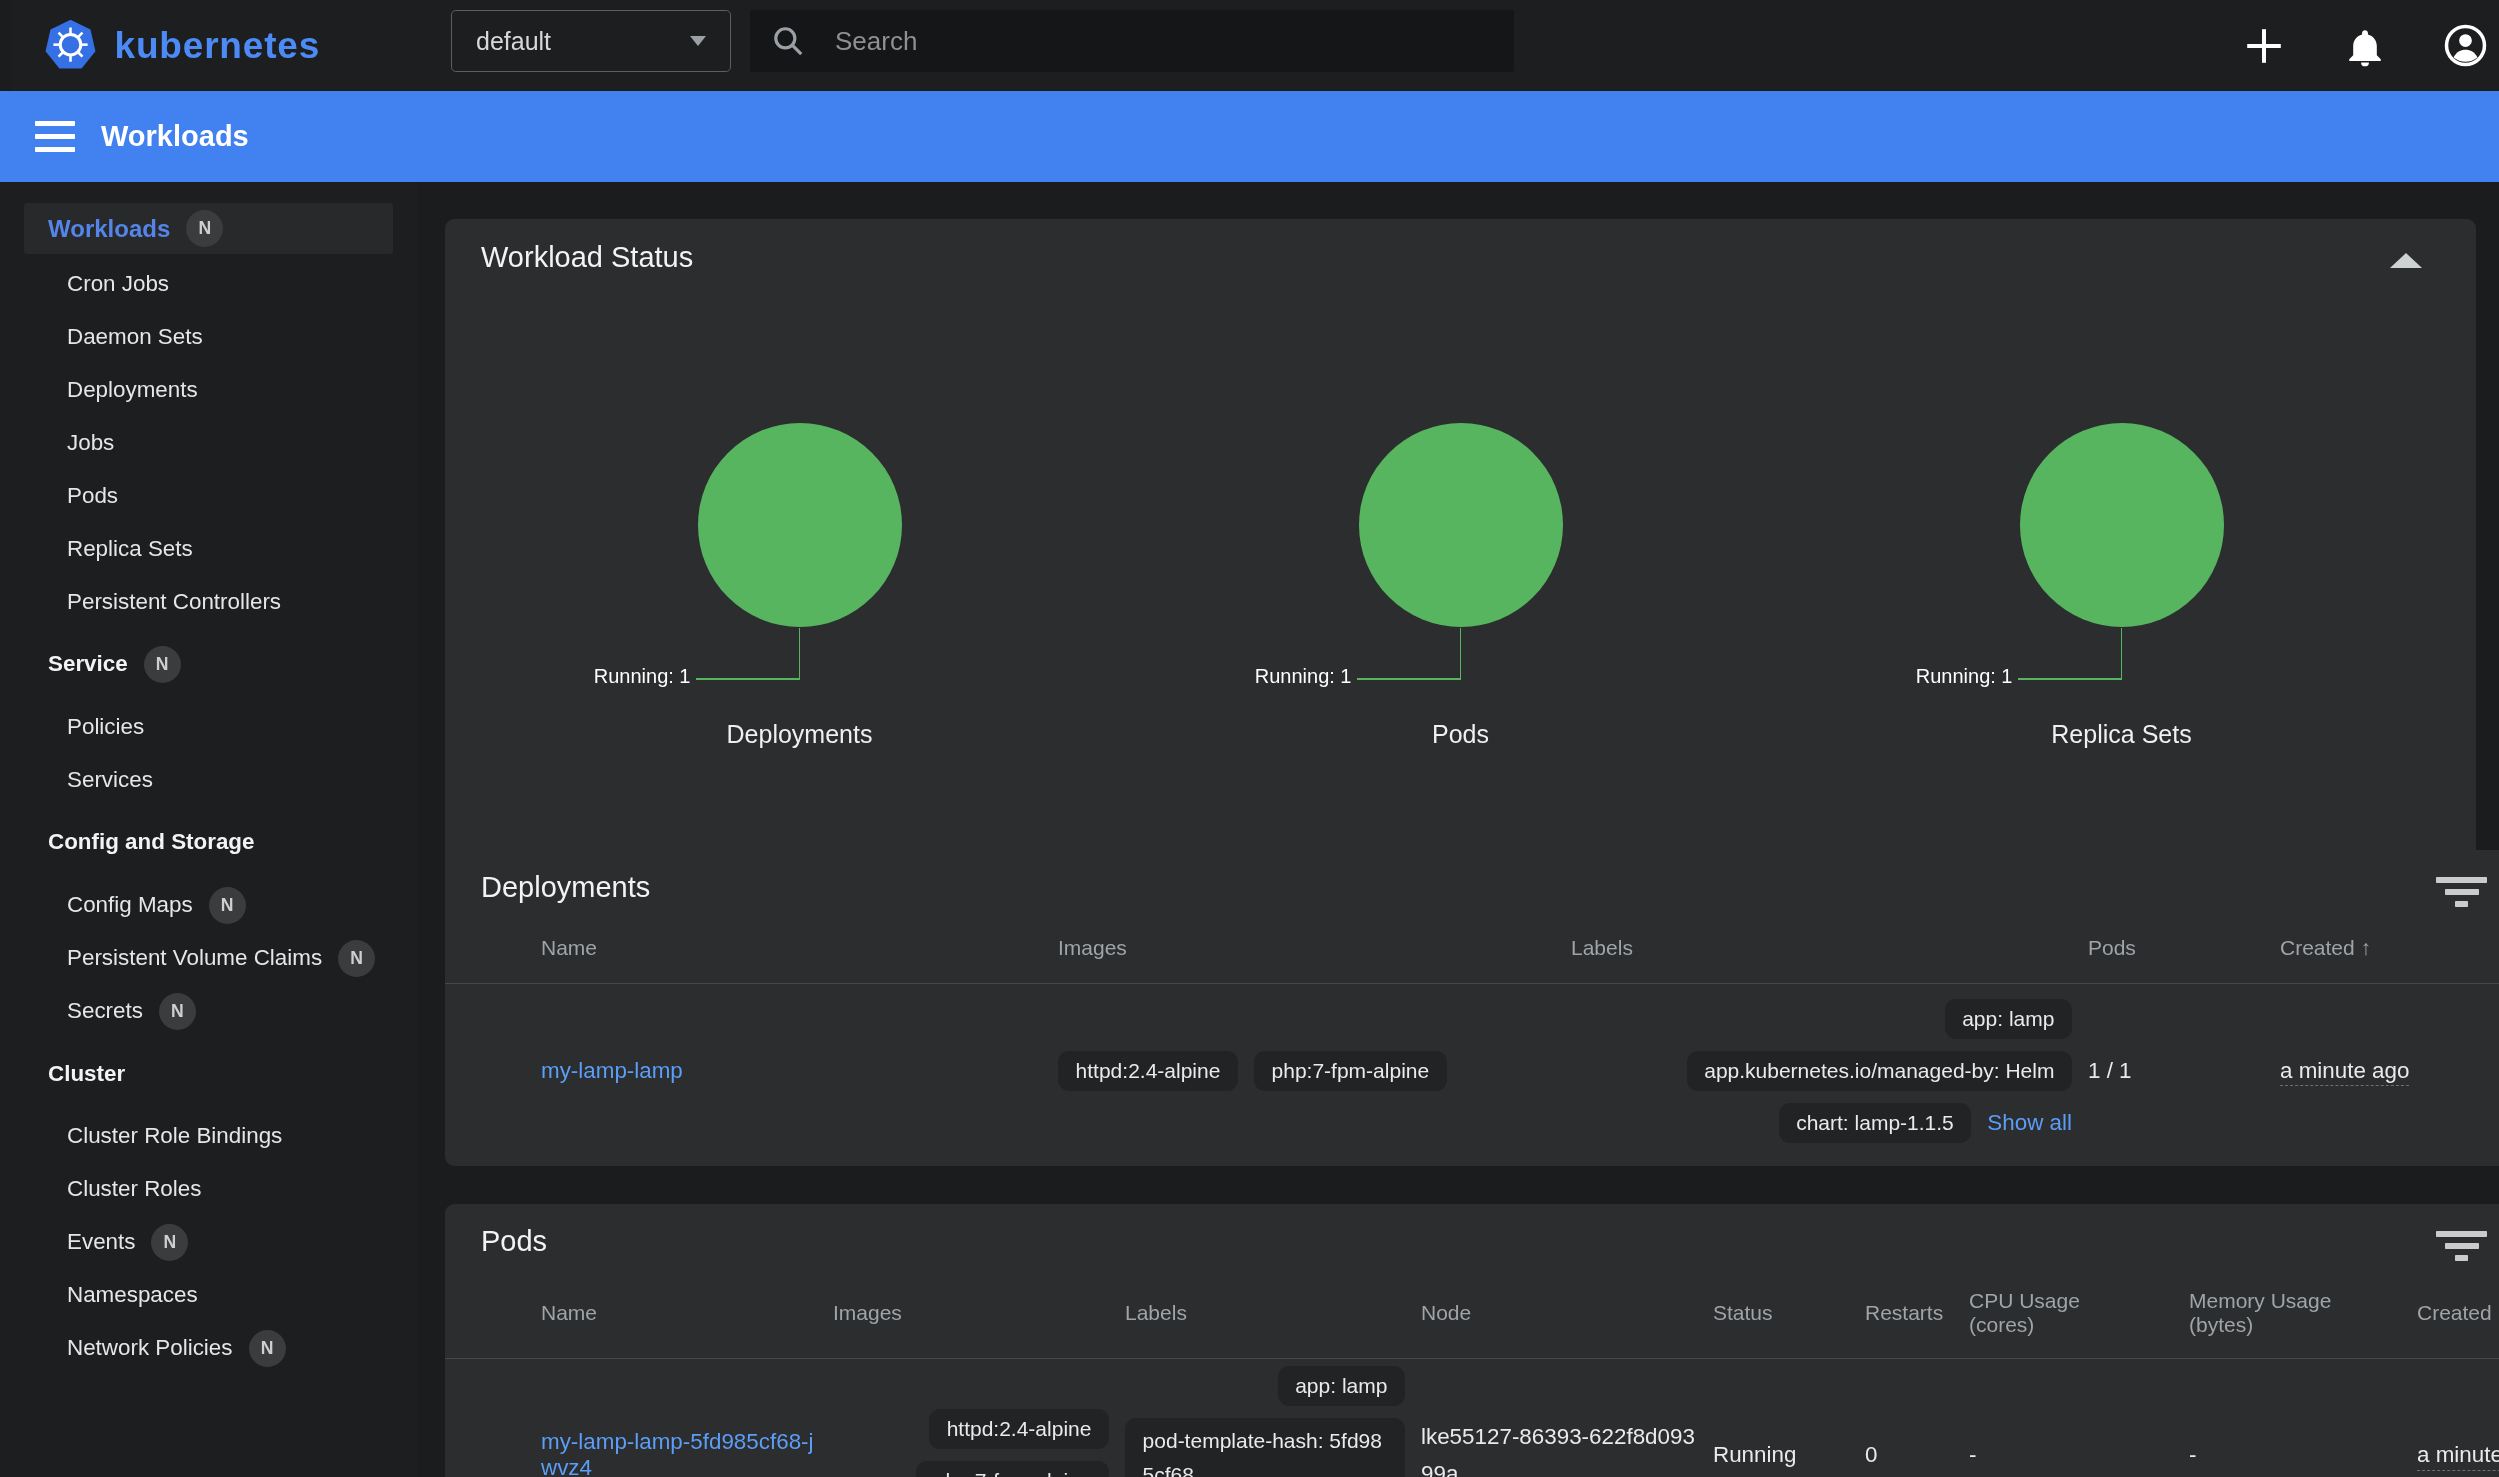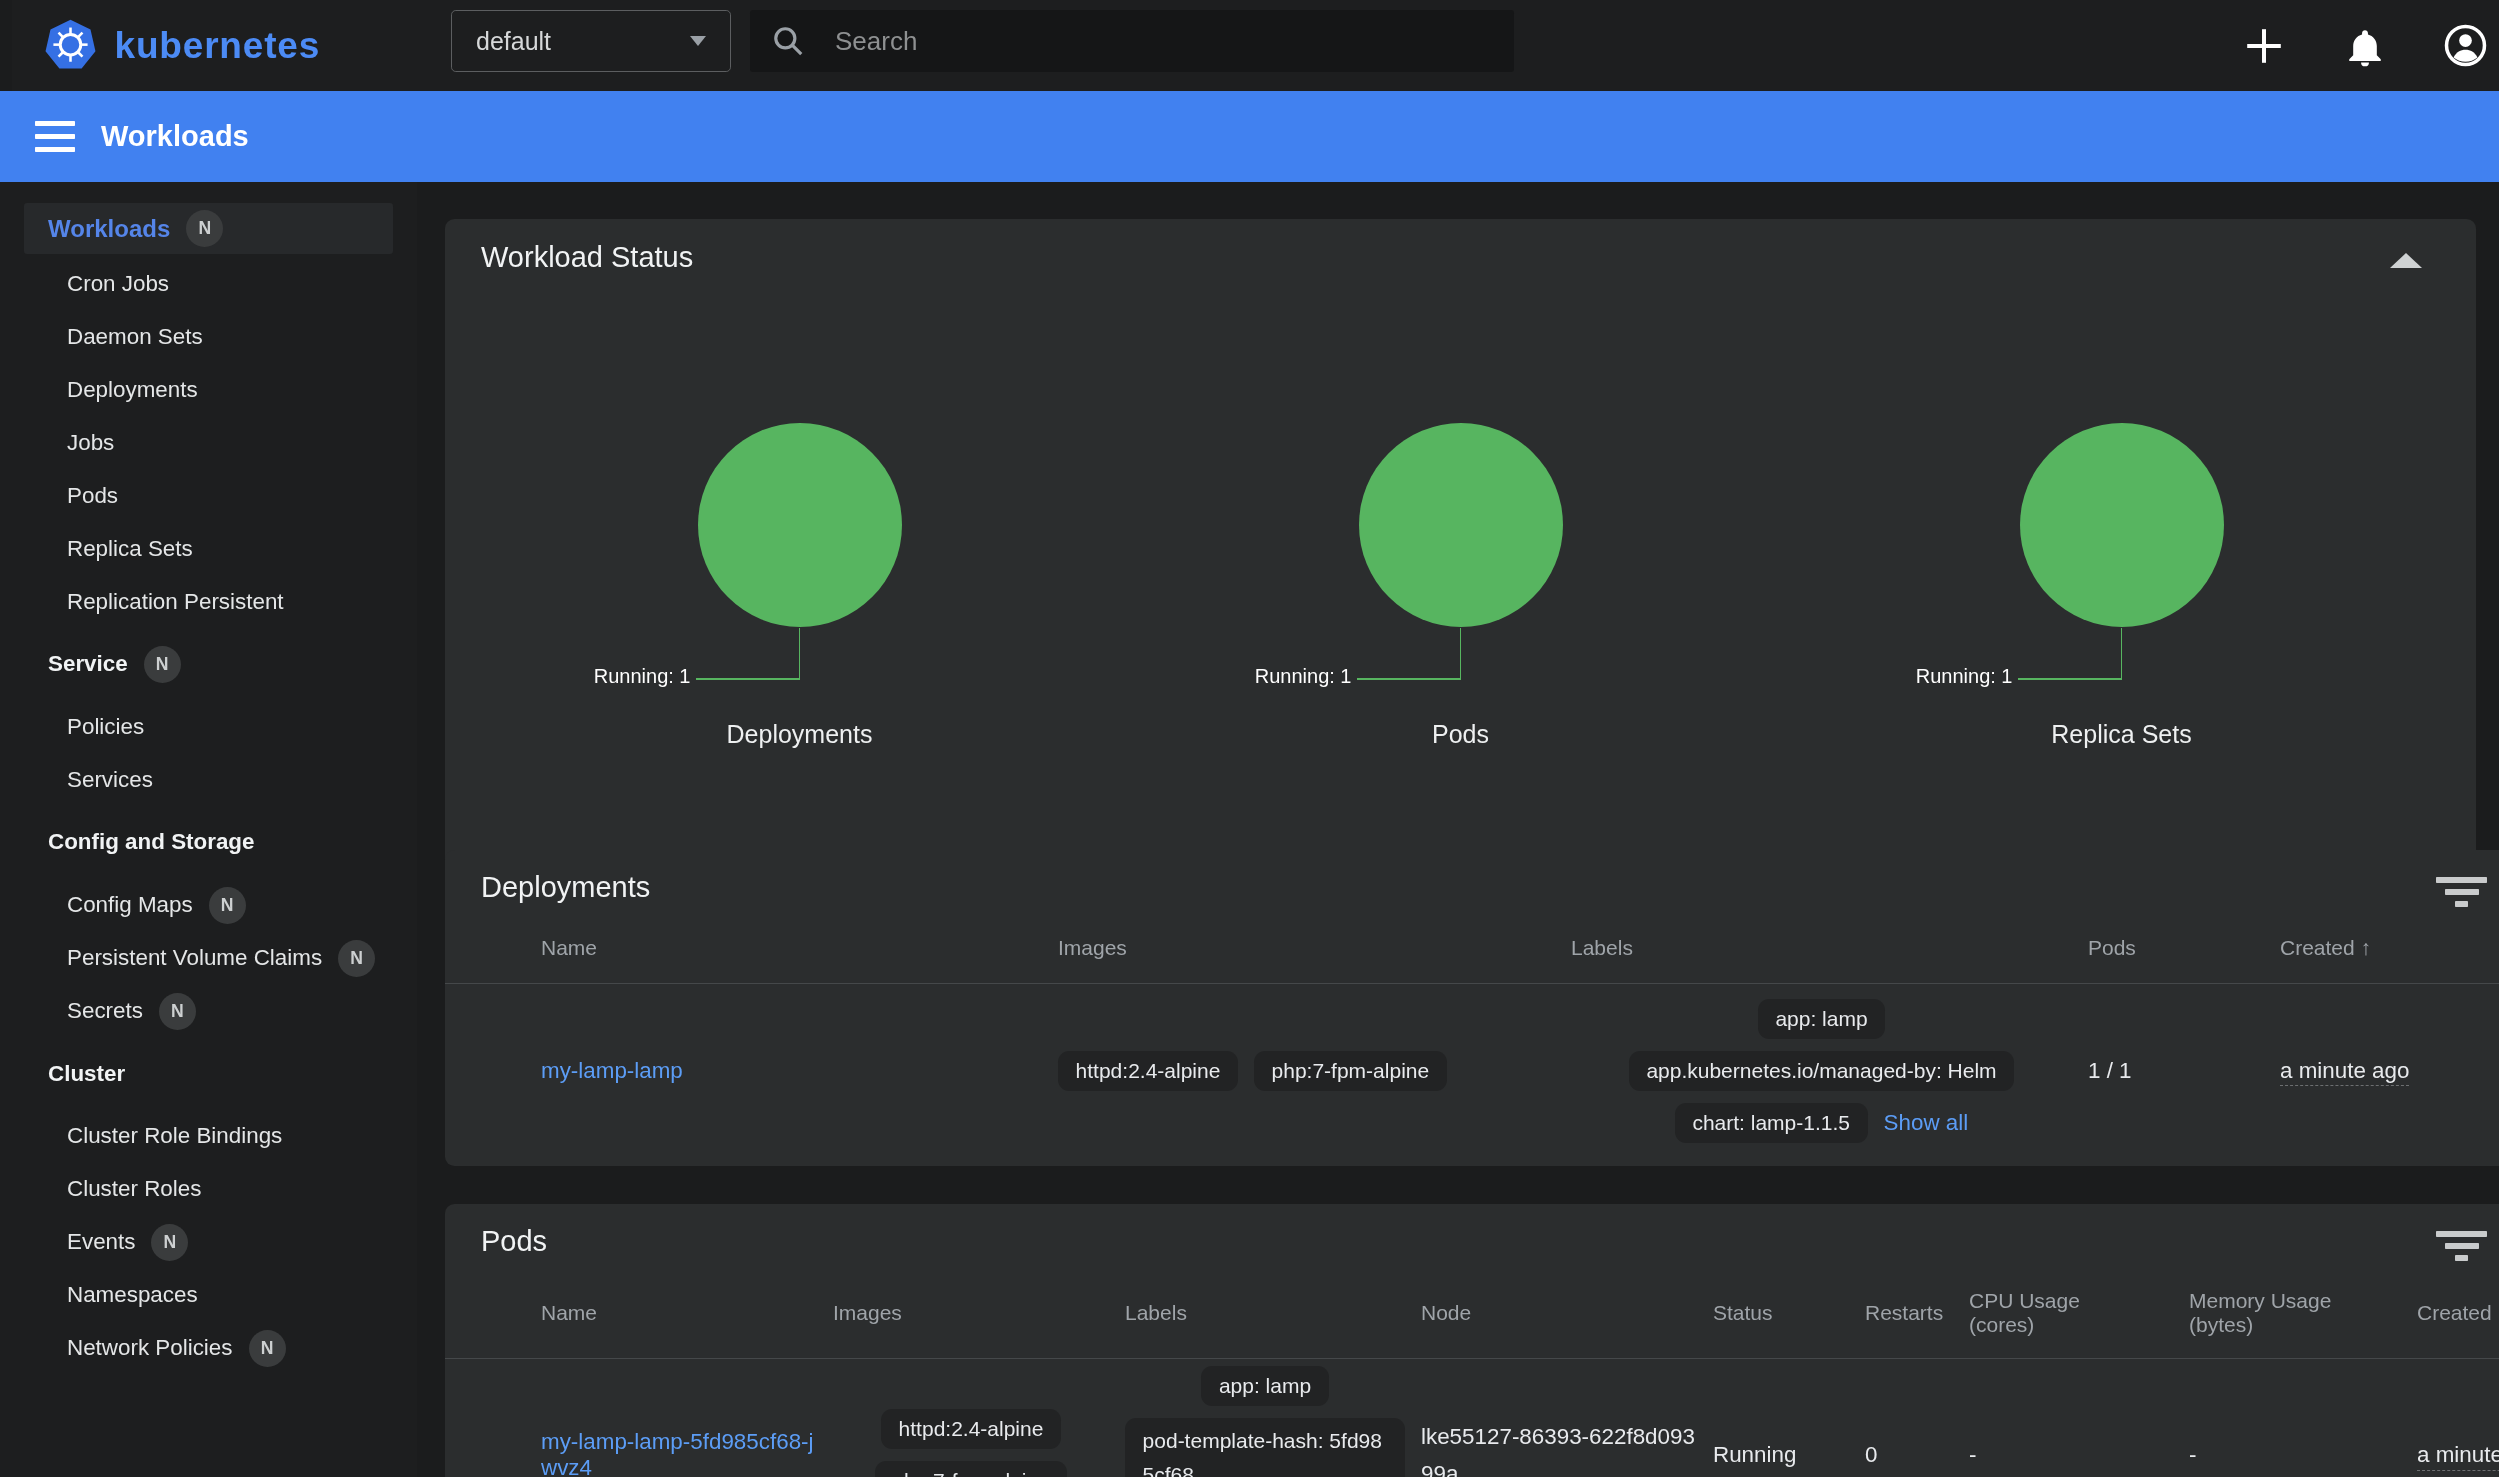--- a/index.html
+++ b/index.html
@@ -68,21 +68,21 @@
   .hdr { color:#9fa4a9; font-size:21px; padding-right:16px; }
   .divider { height:1.6px; background:#45484a; margin:0 -36px; }
   .dep-grid.data-row { padding:14.4px 0; }
   .pod-grid.data-row { padding:4.8px 0; min-height:192px; align-items:center; }
   .cell { font-size:22.4px; color:#e8eaed; padding-right:16px; }
   .dot { width:21px; height:21px; border-radius:50%; }
   .res-link { color:#5c9df6; font-size:22.4px; text-decoration:none; cursor:pointer; word-break:break-all; }
   .chip { background:#222324; border-radius:11.2px; padding:0 17.6px; line-height:40px; font-size:21px;
     color:#e8eaed; display:inline-block; white-space:nowrap; }
   .chip.wrap { white-space:normal; line-height:34px; padding:6.4px 17.6px; word-break:break-all; }
-  .chip-stack { display:flex; flex-direction:column; gap:12px; align-items:center; }
+  .chip-stack { display:flex; flex-direction:column; gap:12px; align-items:flex-end; }
   .chip-inline { display:flex; flex-direction:row; gap:16px; align-items:center; }
   .labels-start { align-self:start; padding-top:1.6px; }
   .created-val { border-bottom:1.6px dashed #6d6f71; padding-bottom:2.4px; white-space:nowrap; }
   .node-text { word-break:break-all; line-height:37px; }
   .pod-grid .hdr:nth-child(8) span, .pod-grid .hdr:nth-child(9) span { display:inline-block; max-width:160px; }
   .pod-grid .hdr:nth-child(10), .dep-grid .hdr:nth-child(6) { white-space:nowrap; }
 </style>
 </head>
 <body>
 
@@ -167,21 +167,21 @@
     <div class="side-row item">
       <span class="side-label">Jobs</span>
     </div>
     <div class="side-row item">
       <span class="side-label">Pods</span>
     </div>
     <div class="side-row item">
       <span class="side-label">Replica Sets</span>
     </div>
     <div class="side-row item">
-      <span class="side-label">Replication Persistent</span>
+      <span class="side-label">Persistent Controllers</span>
     </div>
     <div class="side-row section">
       <span class="side-label">Service</span>
       <span class="n-badge">N</span>
     </div>
     <div class="side-row item">
       <span class="side-label">Policies</span>
     </div>
     <div class="side-row item">
       <span class="side-label">Services</span>

